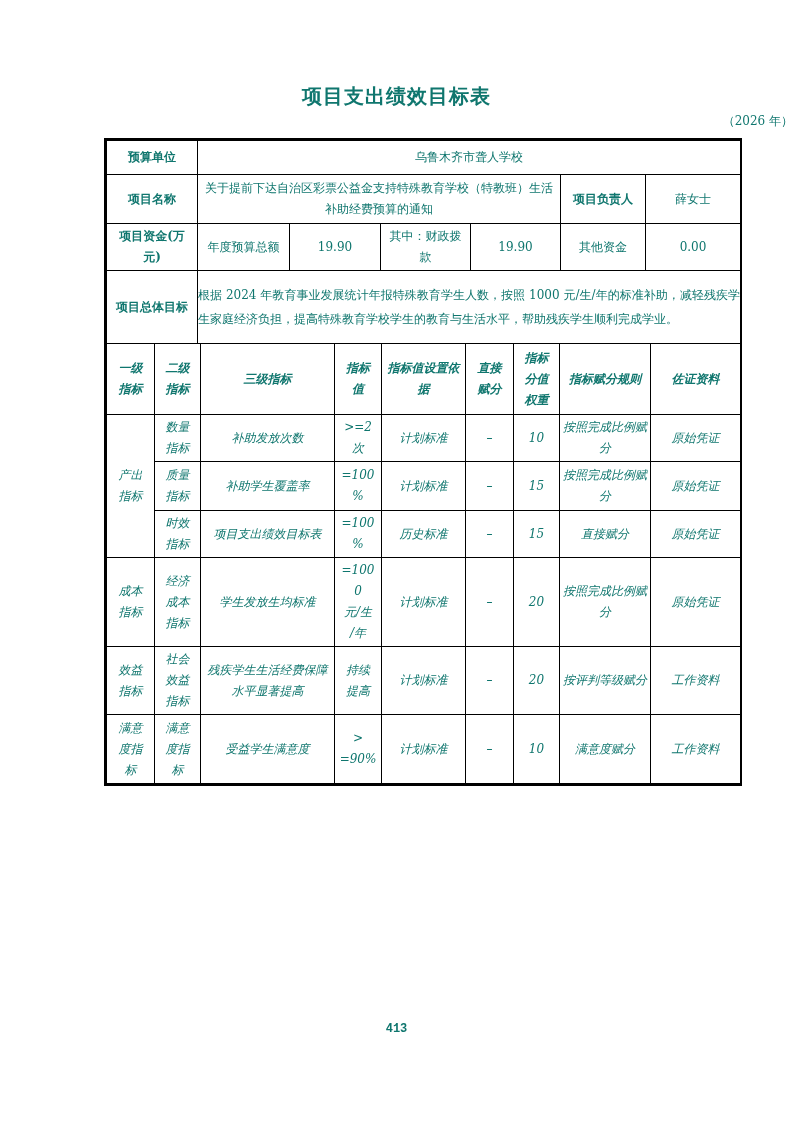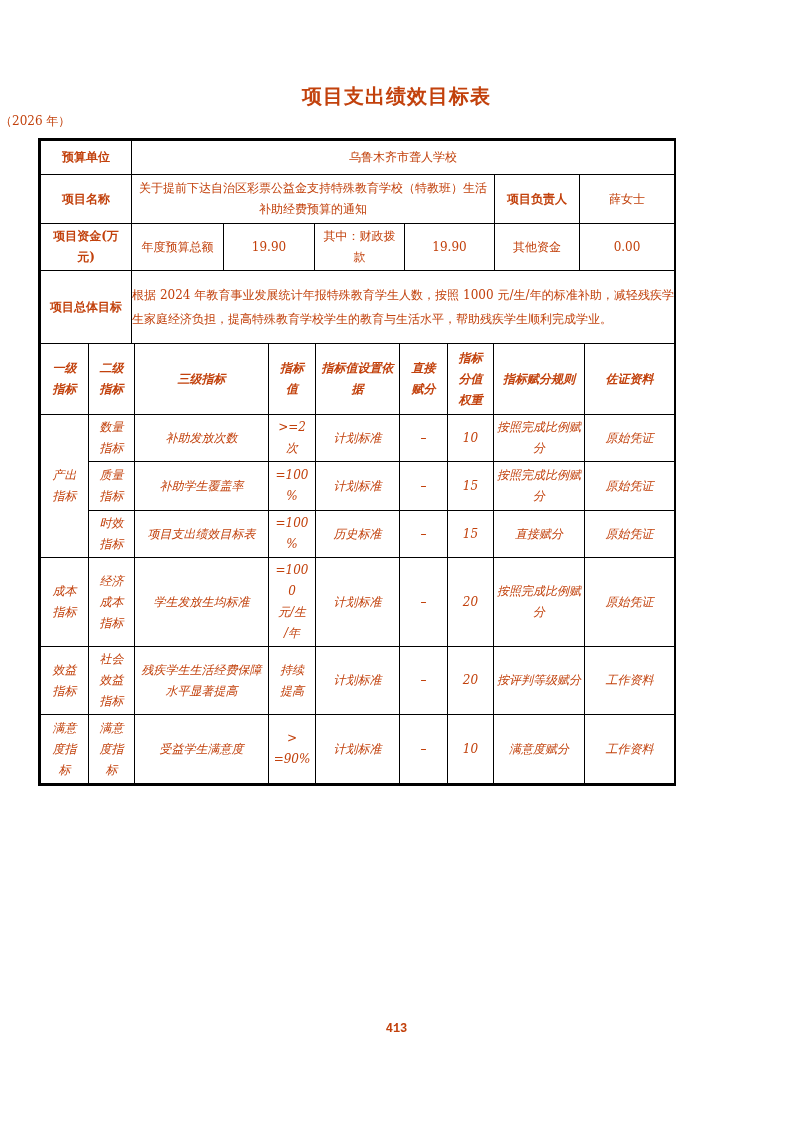--- a/index.html
+++ b/index.html
@@ -1,42 +1,42 @@
 <!DOCTYPE html>
 <html><head>
 <meta charset="utf-8">
 <style>
   html,body { margin:0; padding:0; background:#ffffff; }
   .page {
     position:relative;
     width:793px; height:1122px;
     background:#ffffff;
     font-family:"DejaVu Serif","Liberation Serif",serif;
-    color:#c2410c;
+    color:#0f766e;
     overflow:hidden;
   }
   .doc-title {
     margin:0;
     padding-top:86px;
     text-align:center;
     font-size:20px;
     line-height:20px;
     font-weight:bold;
     letter-spacing:1px;
   }
   .doc-subtitle {
     margin-top:8px;
-    text-align:left;
+    text-align:right;
     font-size:12px;
     line-height:14px;
   }
   .table-wrap {
     box-sizing:border-box;
     width:638px;
-    margin:10px 0 0 38px;
+    margin:10px 0 0 104px;
     border:2px solid #000;
   }
   table {
     border-collapse:collapse;
     table-layout:fixed;
     width:634px;
   }
   #indicator-table { margin-top:-1px;font-style:italic; }
   td {
     border:1px solid #000;

